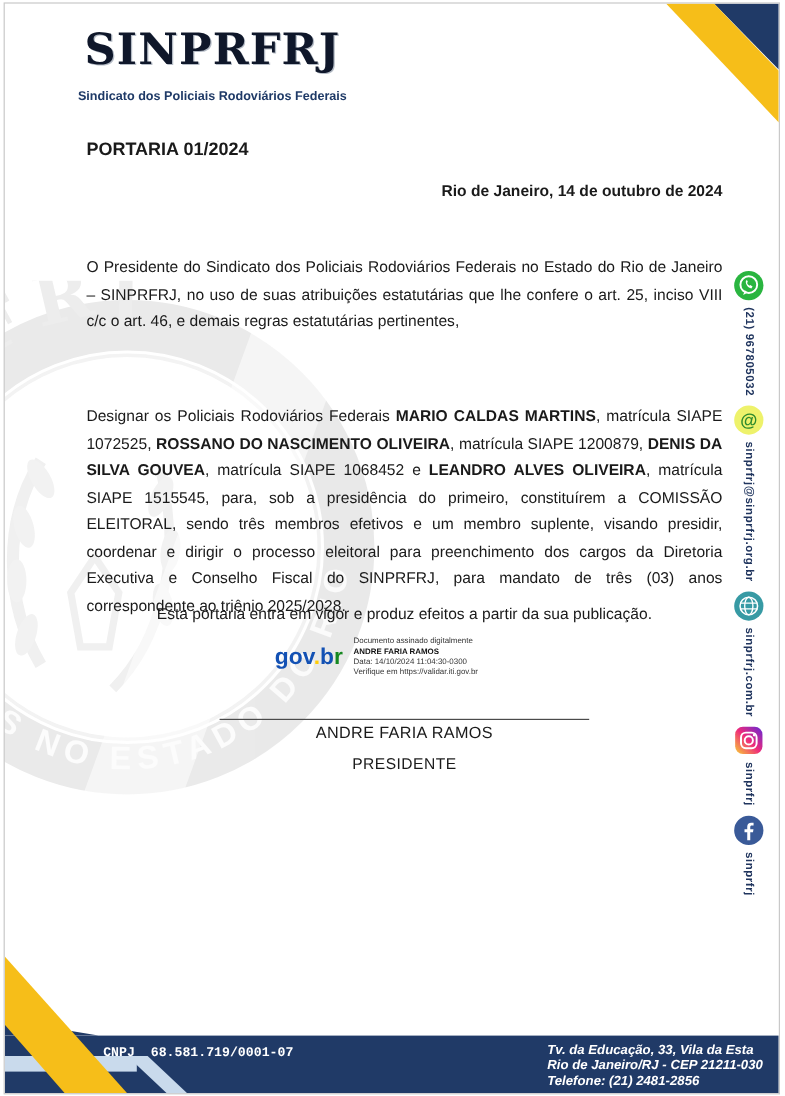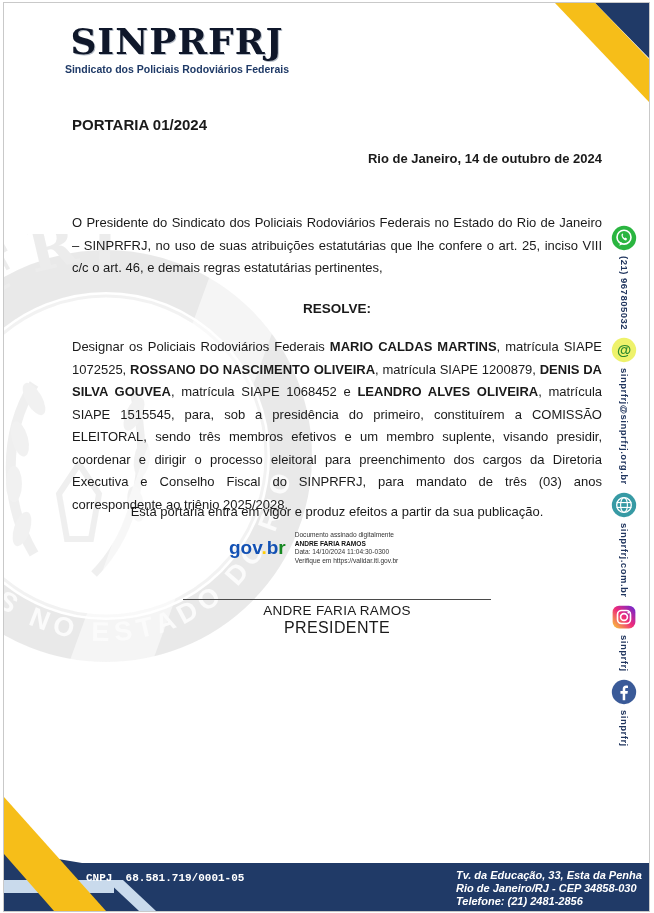--- a/index.html
+++ b/index.html
@@ -8,21 +8,21 @@
 
   
   .deco{position:absolute;left:0;top:0;z-index:3;pointer-events:none;}
   .watermark{position:absolute;left:-120px;top:231px;z-index:0;opacity:0.32;pointer-events:none;}
 
   
   .logo-block{position:absolute;left:58px;top:18px;width:230px;text-align:center;z-index:2;}
   .logo-word{font-family:"DejaVu Serif",serif;font-weight:bold;font-size:36px;letter-spacing:1px;line-height:40px;text-shadow:1px 1px 0 rgba(40,60,90,.35);}
   .lg-navy{color:#0f172a;}
   .lg-gold{color:#0f172a;}
-  .logo-sub{font-size:10.5px;font-weight:bold;color:#1f3a67;line-height:13px;margin-top:2px;}
+  .logo-sub{font-size:10.5px;font-weight:bold;color:#1f3a67;line-height:13px;margin-top:13px;}
   .doc-title{position:absolute;left:68px;top:113px;width:530px;text-align:left;font-weight:bold;font-size:15px;z-index:2;}
   .dateline{position:absolute;left:68px;top:148px;width:530px;text-align:right;font-size:13px;z-index:2;font-weight:bold;}
   .para{position:absolute;left:68px;width:530px;text-align:justify;font-size:13px;line-height:22.5px;z-index:2;}
   .p1{top:209px;}
   .resolve{position:absolute;left:68px;top:298px;width:530px;text-align:center;font-weight:bold;font-size:13.5px;z-index:2;}
   .p2{top:333px;}
   .p3{top:498px;text-align:center;}
 
   
   .stamp{position:absolute;left:225px;top:528px;display:flex;align-items:center;z-index:2;justify-content:center;}
@@ -30,21 +30,21 @@
   .gv-blue{color:#1351b4;}
   .gv-yellow{color:#ffcd07;}
   .gv-green{color:#168821;}
   .stamp-lines{margin-left:9px;font-size:6.6px;line-height:8.6px;color:#333;}
   .stamp-lines .s-name{font-weight:bold;color:#111;}
 
   
   .sig-block{position:absolute;left:68px;top:590px;width:530px;text-align:center;z-index:2;}
   .sig-line{width:308px;margin:0 auto;border-bottom:1px solid #4a4a4a;height:6px;}
   .sig-name{font-size:13.5px;margin-top:3px;letter-spacing:.3px;}
-  .sig-role{font-size:16px;margin-top:1px;letter-spacing:.4px;}
+  .sig-role{font-size:13px;margin-top:11px;letter-spacing:.4px;}
 
   
   .sidebar{position:absolute;right:8px;top:222px;width:34px;display:flex;flex-direction:column;align-items:center;gap:7px;z-index:4;}
   .sb-item{display:flex;flex-direction:column;align-items:center;gap:5px;cursor:pointer;}
   .sb-item svg{display:block;}
   .sb-label{writing-mode:vertical-rl;font-size:9.5px;font-weight:bold;color:#20355e;letter-spacing:.5px;white-space:nowrap;}
 
   
   .footer-cnpj{position:absolute;left:82px;top:869px;z-index:5;color:#fff;font-family:"Liberation Mono",monospace;font-weight:bold;font-size:11px;white-space:pre;}
   .footer-addr{position:absolute;left:452px;top:866px;z-index:5;color:#fff;font-size:11px;font-weight:bold;font-style:italic;line-height:13px;}
@@ -97,21 +97,20 @@
   </svg>
 
   <div class="logo-block">
     <div class="logo-word"><span class="lg-navy">SIN</span><span class="lg-gold">PRF</span><span class="lg-navy">RJ</span></div>
     <div class="logo-sub">Sindicato dos Policiais Rodoviários Federais</div>
   </div>
 
   <div class="doc-title">PORTARIA 01/2024</div>
   <div class="dateline">Rio de Janeiro, 14 de outubro de 2024</div>
   <div class="para p1">O Presidente do Sindicato dos Policiais Rodoviários Federais no Estado do Rio de Janeiro – SINPRFRJ, no uso de suas atribuições estatutárias que lhe confere o art. 25, inciso VIII c/c o art. 46, e demais regras estatutárias pertinentes,</div>
-  <div class="resolve">RESOLVE:</div>
   <div class="para p2"><span>Designar os Policiais Rodoviários Federais </span><span style="font-weight: 700;">MARIO CALDAS MARTINS</span><span>, matrícula SIAPE 1072525, </span><span style="font-weight: 700;">ROSSANO DO NASCIMENTO OLIVEIRA</span><span>, matrícula SIAPE 1200879, </span><span style="font-weight: 700;">DENIS DA SILVA GOUVEA</span><span>, matrícula SIAPE 1068452 e </span><span style="font-weight: 700;">LEANDRO ALVES OLIVEIRA</span><span>, matrícula SIAPE 1515545, para, sob a presidência do primeiro, constituírem a COMISSÃO ELEITORAL, sendo três membros efetivos e um membro suplente, visando presidir, coordenar e dirigir o processo eleitoral para preenchimento dos cargos da Diretoria Executiva e Conselho Fiscal do SINPRFRJ, para mandato de três (03) anos correspondente ao triênio 2025/2028.</span></div>
   <div class="para p3">Esta portaria entra em vigor e produz efeitos a partir da sua publicação.</div>
 
   <div class="stamp">
     <div class="govbr"><span class="gv-blue">gov</span><span class="gv-yellow">.</span><span class="gv-blue">b</span><span class="gv-green">r</span></div>
     <div class="stamp-lines">
       <div>Documento assinado digitalmente</div>
       <div class="s-name">ANDRE FARIA RAMOS</div>
       <div>Data: 14/10/2024 11:04:30-0300</div>
       <div>Verifique em https://validar.iti.gov.br</div>
@@ -169,20 +168,20 @@
     </div>
     <div class="sb-item">
       <svg width="26" height="26" viewBox="0 0 32 32">
         <circle cx="16" cy="16" r="15" fill="#3a5a98"></circle>
         <path d="M17.5 26 v-8 h2.8 l.5-3.2 h-3.3 v-2.1 c0-1 .3-1.6 1.7-1.6 h1.7 V8.2 c-.3 0-1.3-.1-2.4-.1 -2.5 0-4.1 1.5-4.1 4.2 v2.5 h-2.8 v3.2 h2.8 v8 z" fill="#fff"></path>
       </svg>
       <span class="sb-label">sinprfrj</span>
     </div>
   </div>
 
-  <div class="footer-cnpj">CNPJ  68.581.719/0001-05</div>
+  <div class="footer-cnpj">CNPJ  68.581.719/0001-07</div>
   <div class="footer-addr">
-    <div>Tv. da Educação, 33, Esta da Penha</div>
-    <div>Rio de Janeiro/RJ - CEP 34858-030</div>
+    <div>Tv. da Educação, 33, Vila da Esta</div>
+    <div>Rio de Janeiro/RJ - CEP 21211-030</div>
     <div>Telefone: (21) 2481-2856</div>
   </div>
 
 </div>
 
 </body></html>

